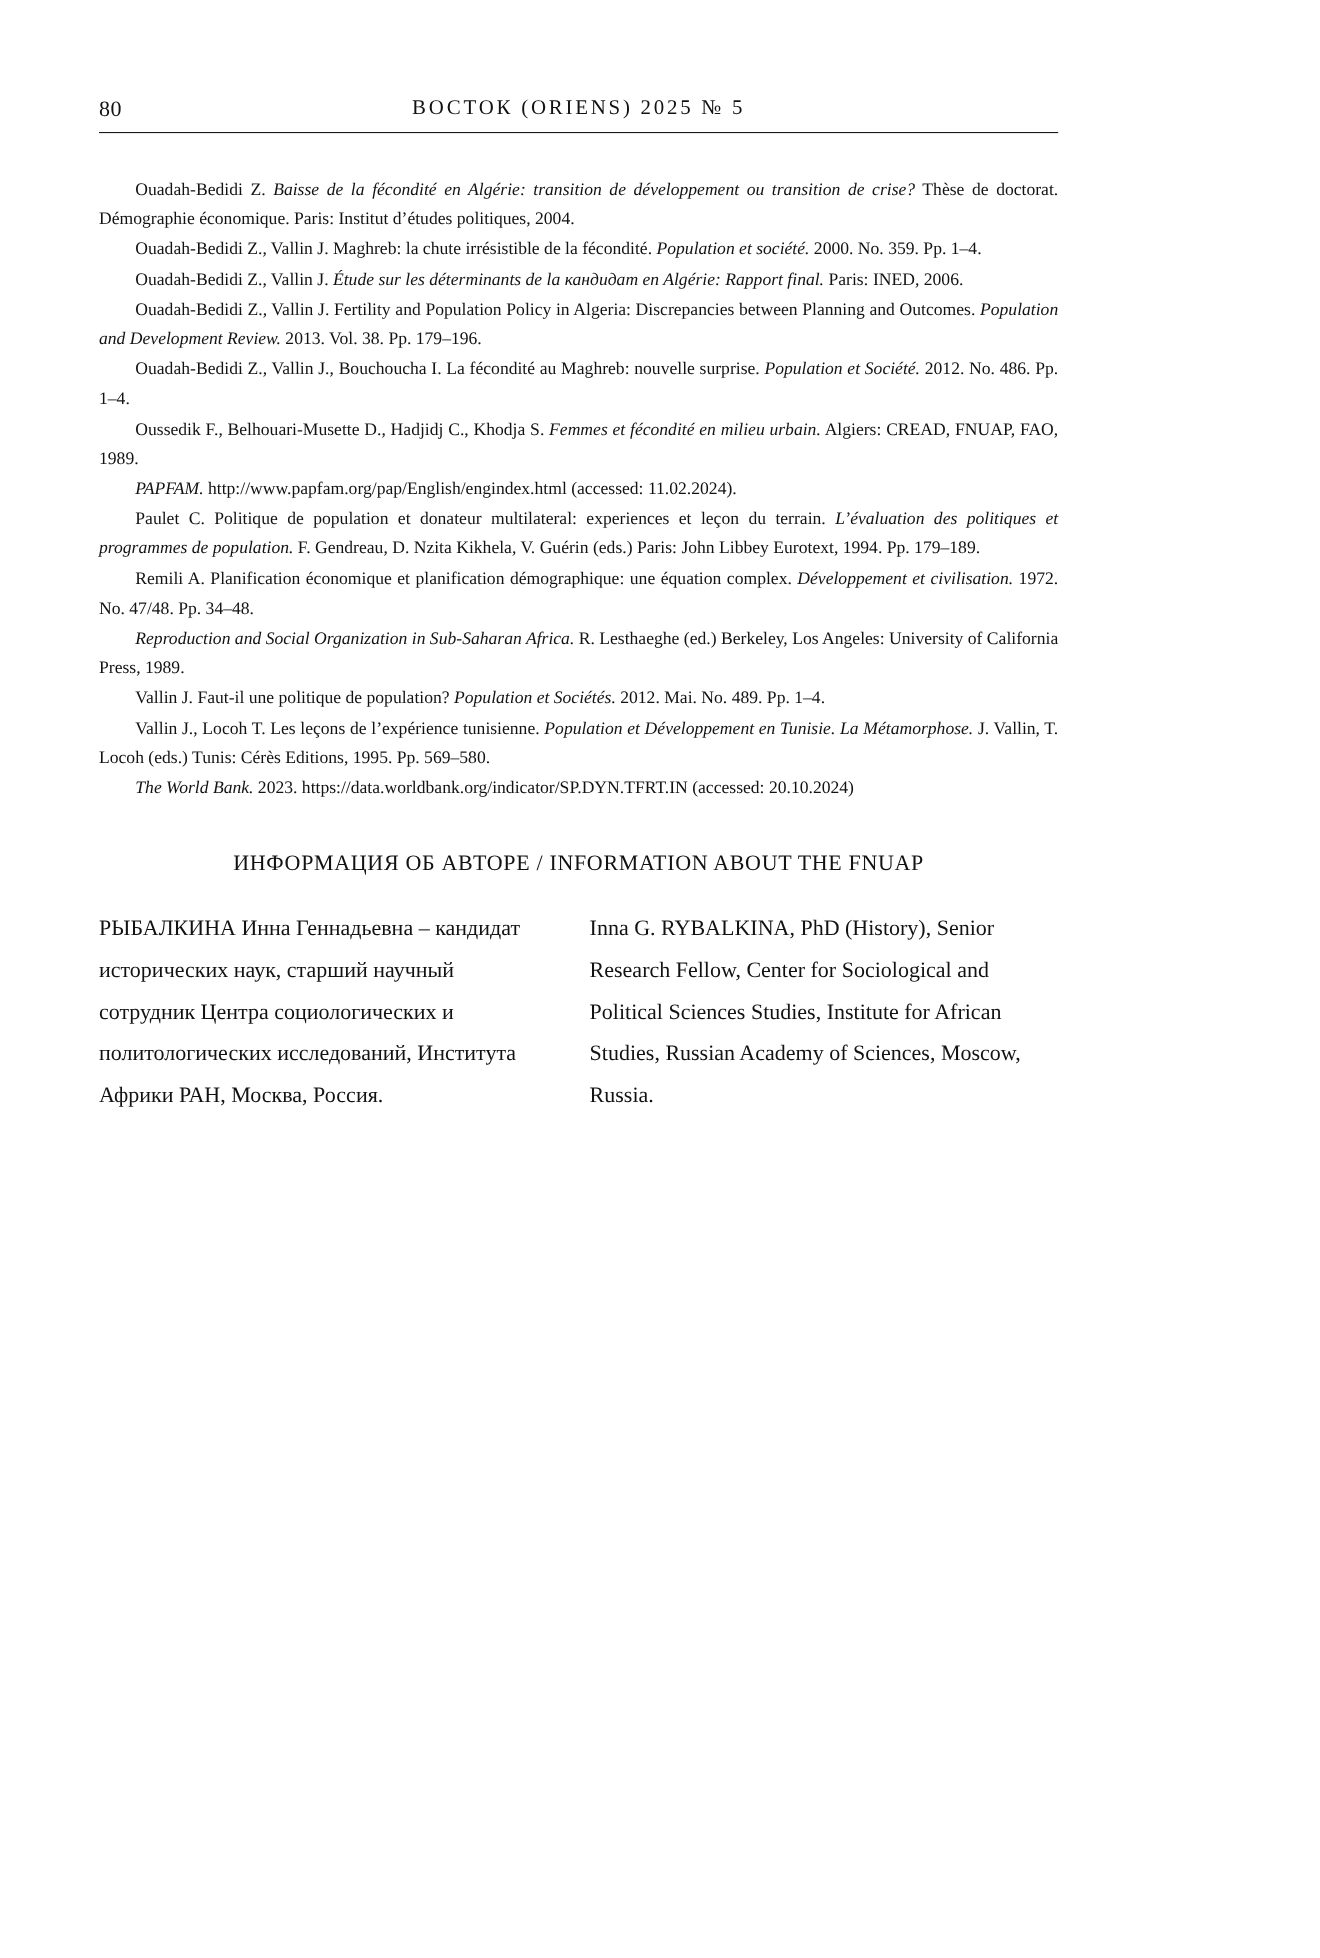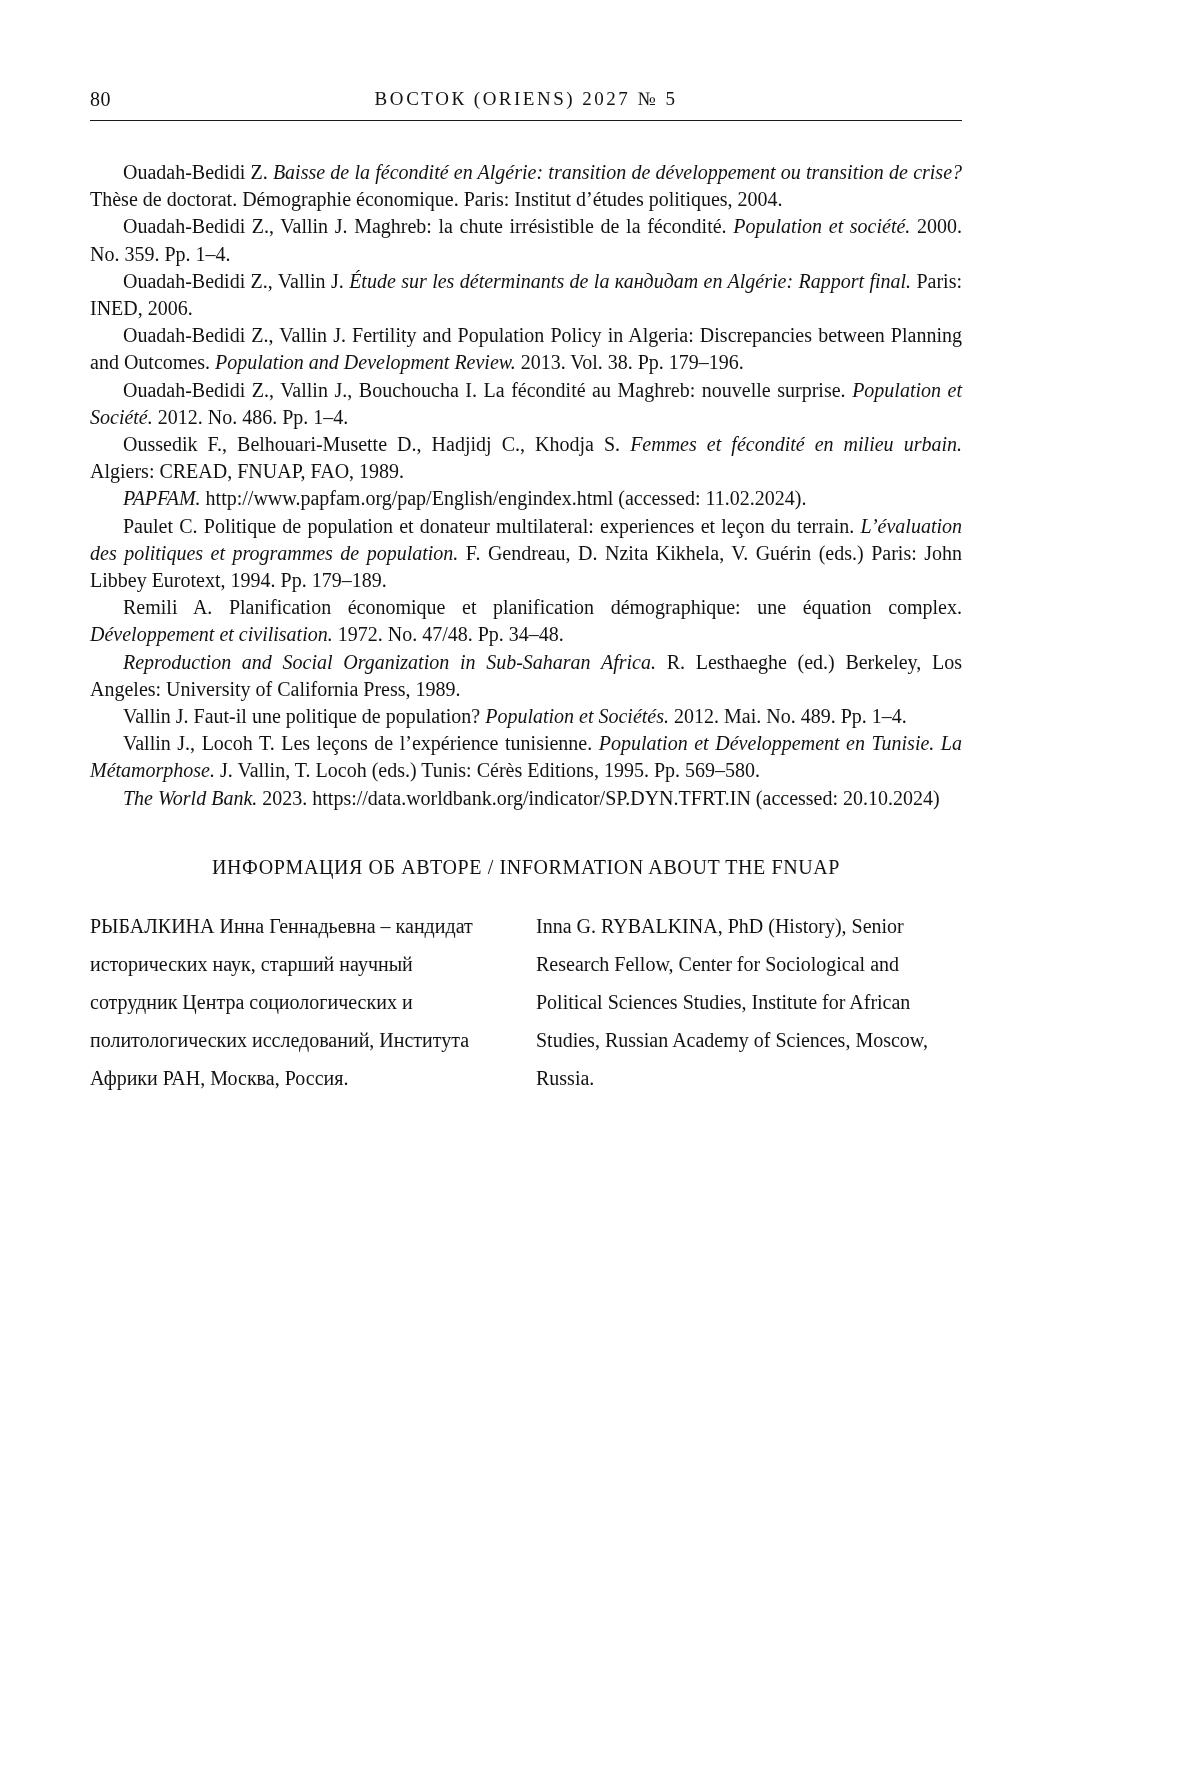--- a/index.html
+++ b/index.html
@@ -40,21 +40,21 @@
     font-size: 19px;
     letter-spacing: 2.5px;
     white-space: nowrap;
   }
   .rule {
     border-bottom: 1.5px solid #1a1a1a;
     margin-top: 4px;
   }
   .references {
     margin-top: 38px;
-    font-size: 20px;
+    font-size: 16px;
     line-height: 27.2px;
   }
   .ref {
     margin: 0;
     text-indent: 33px;
     text-align: justify;
   }
   .it {
     font-style: italic;
   }
@@ -79,21 +79,21 @@
   }
 </style>
 </head>
 <body>
 
 <div class="page">
   <div class="content">
 
     <header class="page-header">
       <span class="page-num">80</span>
-      <span class="journal-title">ВОСТОК (ORIENS) 2027 № 5</span>
+      <span class="journal-title">ВОСТОК (ORIENS) 2025 № 5</span>
     </header>
     <div class="rule"></div>
 
     <section class="references">
         <p class="ref"><span>Ouadah-Bedidi Z. </span><span class="it">Baisse de la fécondité en Algérie: transition de développement ou transition de crise?</span><span> Thèse de doctorat. Démographie économique. Paris: Institut d’études politiques, 2004.</span></p>
         <p class="ref"><span>Ouadah-Bedidi Z., Vallin J. Maghreb: la chute irrésistible de la fécondité. </span><span class="it">Population et société.</span><span> 2000. No. 359. Pp. 1–4.</span></p>
         <p class="ref"><span>Ouadah-Bedidi Z., Vallin J. </span><span class="it">Étude sur les déterminants de la кандидат en Algérie: Rapport final.</span><span> Paris: INED, 2006.</span></p>
         <p class="ref"><span>Ouadah-Bedidi Z., Vallin J. Fertility and Population Policy in Algeria: Discrepancies between Planning and Outcomes. </span><span class="it">Population and Development Review.</span><span> 2013. Vol. 38. Pp. 179–196.</span></p>
         <p class="ref"><span>Ouadah-Bedidi Z., Vallin J., Bouchoucha I. La fécondité au Maghreb: nouvelle surprise. </span><span class="it">Population et Société.</span><span> 2012. No. 486. Pp. 1–4.</span></p>
         <p class="ref"><span>Oussedik F., Belhouari-Musette D., Hadjidj C., Khodja S. </span><span class="it">Femmes et fécondité en milieu urbain.</span><span> Algiers: CREAD, FNUAP, FAO, 1989.</span></p>

